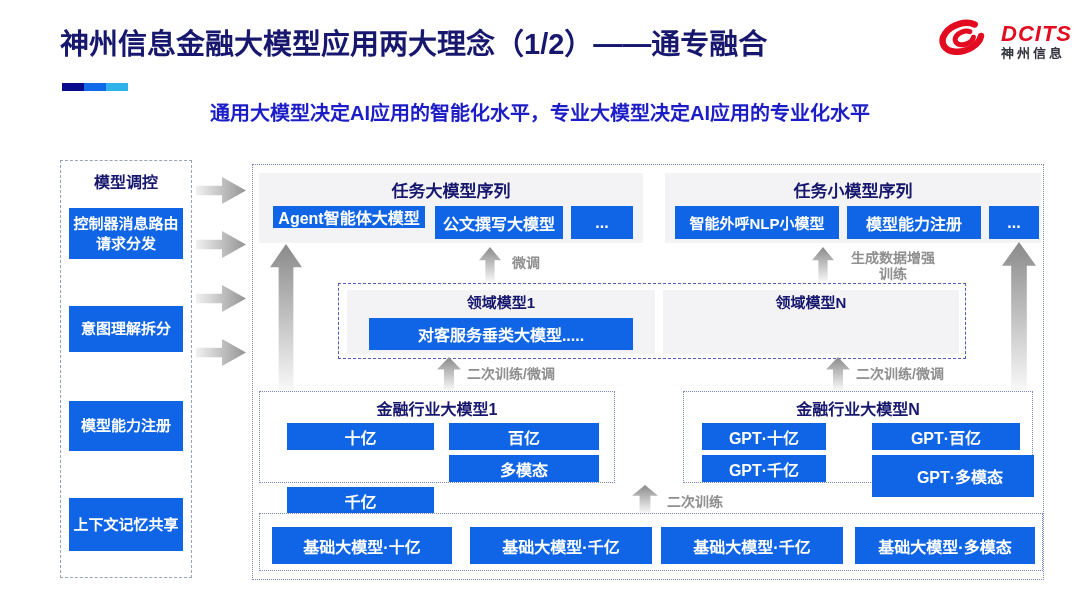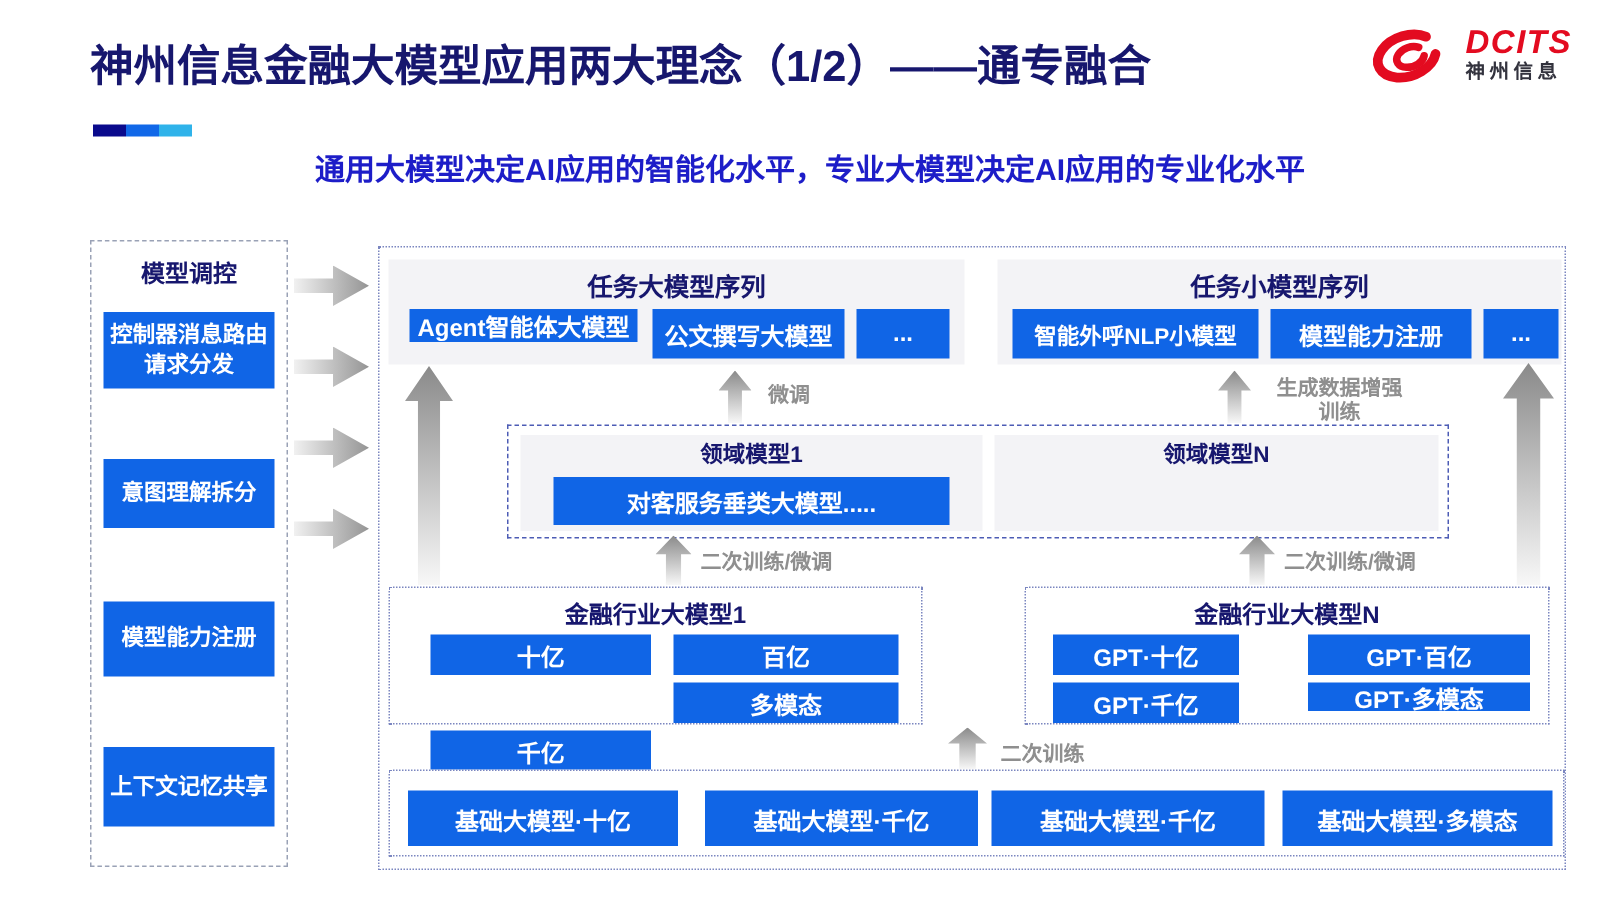--- a/index.html
+++ b/index.html
@@ -4,21 +4,21 @@
 <style>
   html,body{margin:0;padding:0;background:#fff;}
   .slide{position:relative;width:1080px;height:608px;background:#ffffff;overflow:hidden;
          font-family:"Liberation Sans","DejaVu Sans",sans-serif;}
   
   .title{position:absolute;left:60px;top:20px;font-size:29px;font-weight:bold;color:#17176e;white-space:nowrap;}
   .accent-bar{position:absolute;left:62px;top:83px;display:flex;}
   .accent-bar span{display:inline-block;width:22px;height:8px;}
   .acc1{background:#0a0a8c;} .acc2{background:#1168e8;} .acc3{background:#2fb3ea;}
   .subtitle{position:absolute;left:0;right:0;top:97px;text-align:center;font-size:20px;font-weight:bold;color:#1d1dc8;}
-  .logo{position:absolute;right:32px;top:16px;display:flex;gap:6px;}
+  .logo{position:absolute;right:8px;top:16px;display:flex;align-items:center;gap:6px;}
   .logo-text{display:flex;flex-direction:column;line-height:1.05;}
   .brand{color:#e30b20;font-weight:bold;font-style:italic;font-size:22px;letter-spacing:1px;}
   .brand-cn{color:#33333e;font-weight:bold;font-size:13px;letter-spacing:3px;margin-top:2px;}
   
   .sidebar{position:absolute;left:60px;top:160px;width:132px;height:418px;border:1px dashed #9aa2b6;box-sizing:border-box;}
   .sb-header{position:absolute;left:0;right:0;top:8px;text-align:center;font-size:16px;font-weight:bold;color:#17176e;}
   .sb-box{position:absolute;left:8px;right:8px;background:#1065e6;color:#fff;font-weight:bold;font-size:15px;
           display:flex;align-items:center;justify-content:center;text-align:center;line-height:1.3;padding:2px;box-sizing:border-box;}
   .sb1{top:47px;height:51px;} .sb2{top:145px;height:46px;} .sb3{top:240px;height:50px;} .sb4{top:337px;height:53px;}
   
@@ -110,21 +110,21 @@
       <div class="chip" style="left:189px;top:31px;width:150px;height:27px;">百亿</div>
       <div class="chip" style="left:27px;top:63px;width:147px;height:27px;margin-top:32px;">千亿</div>
       <div class="chip" style="left:189px;top:63px;width:150px;height:27px;">多模态</div>
     </div>
 
     <div class="dotted-box" style="left:430px;top:226px;width:350px;height:92px;">
       <div class="p-header" style="top:4px;font-size:16px;">金融行业大模型N</div>
       <div class="chip" style="left:18px;top:31px;width:124px;height:27px;">GPT·十亿</div>
       <div class="chip" style="left:188px;top:31px;width:148px;height:27px;">GPT·百亿</div>
       <div class="chip" style="left:18px;top:63px;width:124px;height:27px;">GPT·千亿</div>
-      <div class="chip" style="left:188px;top:63px;width:148px;height:19px;">GPT·多模态</div>
+      <div class="chip" style="left:188px;top:63px;width:148px;height:42px;padding-left:14px;">GPT·多模态</div>
     </div>
 
     <div class="dotted-box" style="left:6px;top:348px;width:784px;height:58px;">
       <div class="chip" style="left:12px;top:13px;width:180px;height:37px;">基础大模型·十亿</div>
       <div class="chip" style="left:210px;top:13px;width:182px;height:37px;">基础大模型·千亿</div>
       <div class="chip" style="left:401px;top:13px;width:182px;height:37px;">基础大模型·千亿</div>
       <div class="chip" style="left:595px;top:13px;width:180px;height:37px;">基础大模型·多模态</div>
     </div>
   </div>
 

